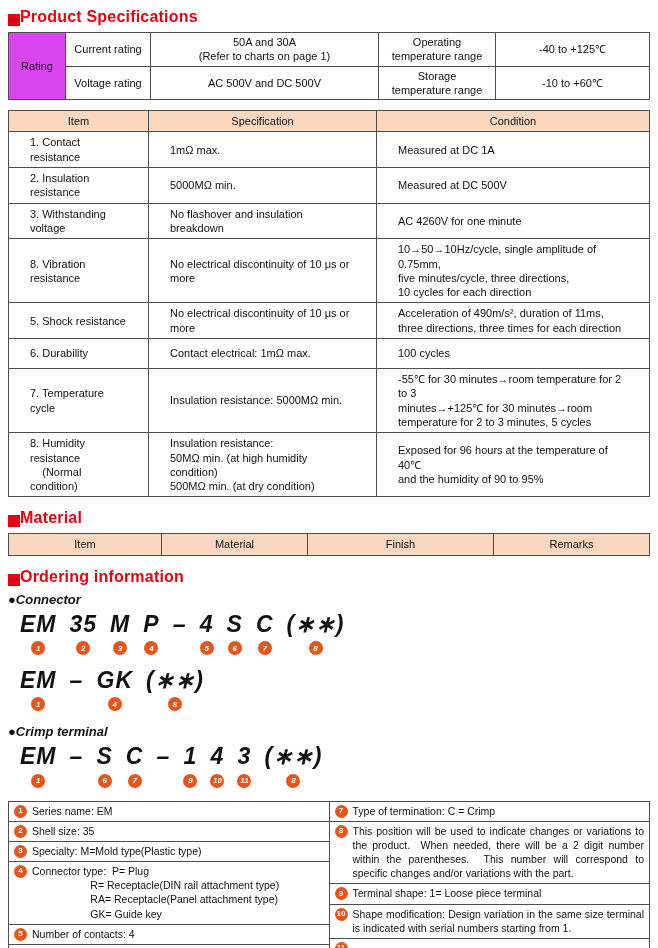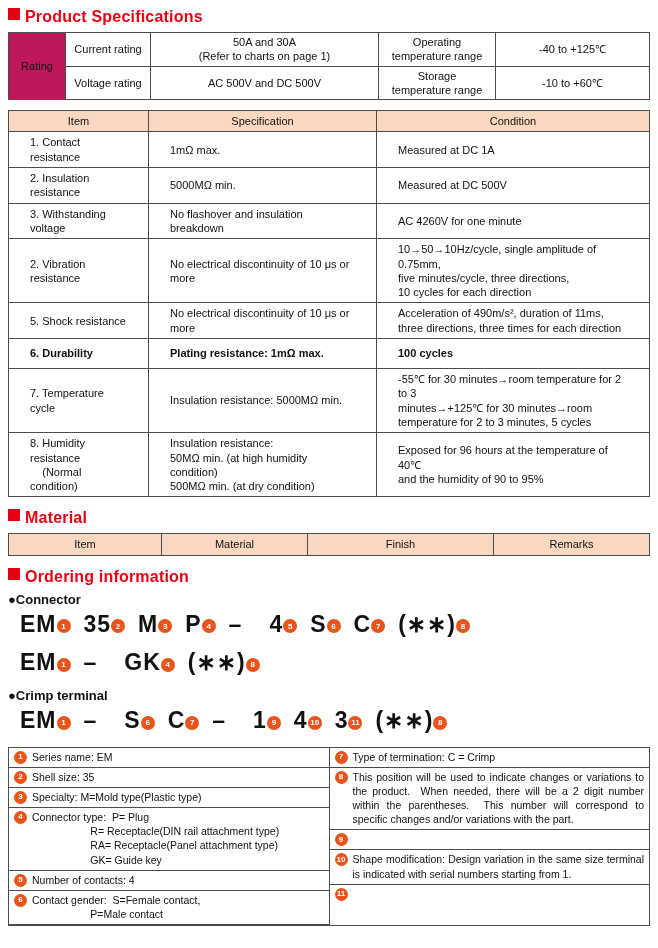--- a/index.html
+++ b/index.html
@@ -4,48 +4,48 @@
 <style>
   * { margin:0; padding:0; box-sizing:border-box; }
   html,body { background:#fff; }
   body {
     width:658px; height:948px; overflow:hidden;
     font-family:"Liberation Sans", sans-serif;
     color:#111;
   }
   .page { padding:5px 8px; }
 
-  .section-title { display:flex; align-items:flex-start; gap:5px; margin:3px 0 6px; }
+  .section-title { display:flex; align-items:flex-end; margin:3px 0 6px; }
   .section-title .sq { width:12px; height:12px; background:#e60012; flex:0 0 12px; }
   .section-title .txt { color:#e60012; font-weight:bold; font-size:16px; letter-spacing:.2px; }
 
   table { width:100%; border-collapse:collapse; table-layout:fixed; font-size:11px; }
   td {
     border:1px solid #4d4d4d; padding:3px 21px; vertical-align:middle;
     white-space:pre-wrap; line-height:1.3;
   }
-  .hdr { background:#be185d; text-align:center; }
+  .hdr { background:#d946ef; text-align:center; }
 
   .rating-table { margin-bottom:10px; border:1.5px solid #222; }
   .rating-table td { text-align:center; padding:2px 4px; }
 
   .spec-table { border:1.5px solid #222; }
   .spec-table tr.head td { background:#fad8c0; text-align:center; }
-  tr.h-tall td { height:30px;font-weight:bold; }
+  tr.h-tall td { height:30px; }
 
   .material-table { border:1.5px solid #222; }
   .material-table td { text-align:center; }
   .material-table tr.head td { background:#fad8c0; }
 
   .mt { margin-top:12px; }
 
-  .order-group { margin:6px 0 13px; }
+  .order-group { margin:6px 0 13px;font-style:italic; }
   .group-label { font-weight:bold; font-size:13px; margin-bottom:5px; color:#111; }
   .code-line { display:flex; align-items:flex-start; padding-left:12px; }
-  .seg { display:inline-flex; flex-direction:row; align-items:center; margin-right:13px; }
+  .seg { display:inline-flex; flex-direction:column; align-items:center; margin-right:13px; }
   .code { font-size:23px; font-weight:bold; line-height:1.1; letter-spacing:1px; }
   .num {
     width:14px; height:14px; border-radius:50%;
     background:#e8541a; color:#fff; font-size:8px; font-weight:bold;
     display:flex; align-items:center; justify-content:center;
     margin-top:4px;
   }
   .seg.nonum .num { visibility:hidden; }
 
   .legend { display:flex; border:1px solid #4d4d4d; margin-top:8px; font-size:10.5px; line-height:1.35; }
@@ -121,37 +121,37 @@
       <td>2. Insulation resistance</td>
       <td>5000MΩ min.</td>
       <td>Measured at DC 500V</td>
     </tr>
     <tr>
       <td>3. Withstanding voltage</td>
       <td>No flashover and insulation breakdown</td>
       <td>AC 4260V for one minute</td>
     </tr>
     <tr>
-      <td>2. Vibration resistance</td>
+      <td>8. Vibration resistance</td>
       <td>No electrical discontinuity of 10 μs or
 more</td>
       <td>10→50→10Hz/cycle, single amplitude of 0.75mm,
 five minutes/cycle, three directions,
 10 cycles for each direction</td>
     </tr>
     <tr>
       <td>5. Shock resistance</td>
       <td>No electrical discontinuity of 10 μs or
 more</td>
       <td>Acceleration of 490m/s², duration of 11ms,
 three directions, three times for each direction</td>
     </tr>
     <tr class="h-tall">
       <td>6. Durability</td>
-      <td>Plating resistance: 1mΩ max.</td>
+      <td>Contact electrical: 1mΩ max.</td>
       <td>100 cycles</td>
     </tr>
     <tr>
       <td>7. Temperature cycle</td>
       <td>Insulation resistance: 5000MΩ min.</td>
       <td>-55℃ for 30 minutes→room temperature for 2 to 3
 minutes→+125℃ for 30 minutes→room
 temperature for 2 to 3 minutes, 5 cycles</td>
     </tr>
     <tr>
@@ -334,20 +334,21 @@
       <div class="litem">
         <span class="lnum">7</span>
         <span class="ltext">Type of termination: C = Crimp</span>
       </div>
       <div class="litem">
         <span class="lnum">8</span>
         <span class="ltext just">This position will be used to indicate changes or variations to the product.  When needed, there will be a 2 digit number within the parentheses.  This number will correspond to specific changes and/or variations with the part.</span>
       </div>
       <div class="litem">
         <span class="lnum">9</span>
+        <span class="ltext">Terminal shape: 1= Loose piece terminal</span>
       </div>
       <div class="litem">
         <span class="lnum">10</span>
         <span class="ltext just">Shape modification: Design variation in the same size terminal is indicated with serial numbers starting from 1.</span>
       </div>
       <div class="litem">
         <span class="lnum">11</span>
       </div>
     </div>
   </div>

